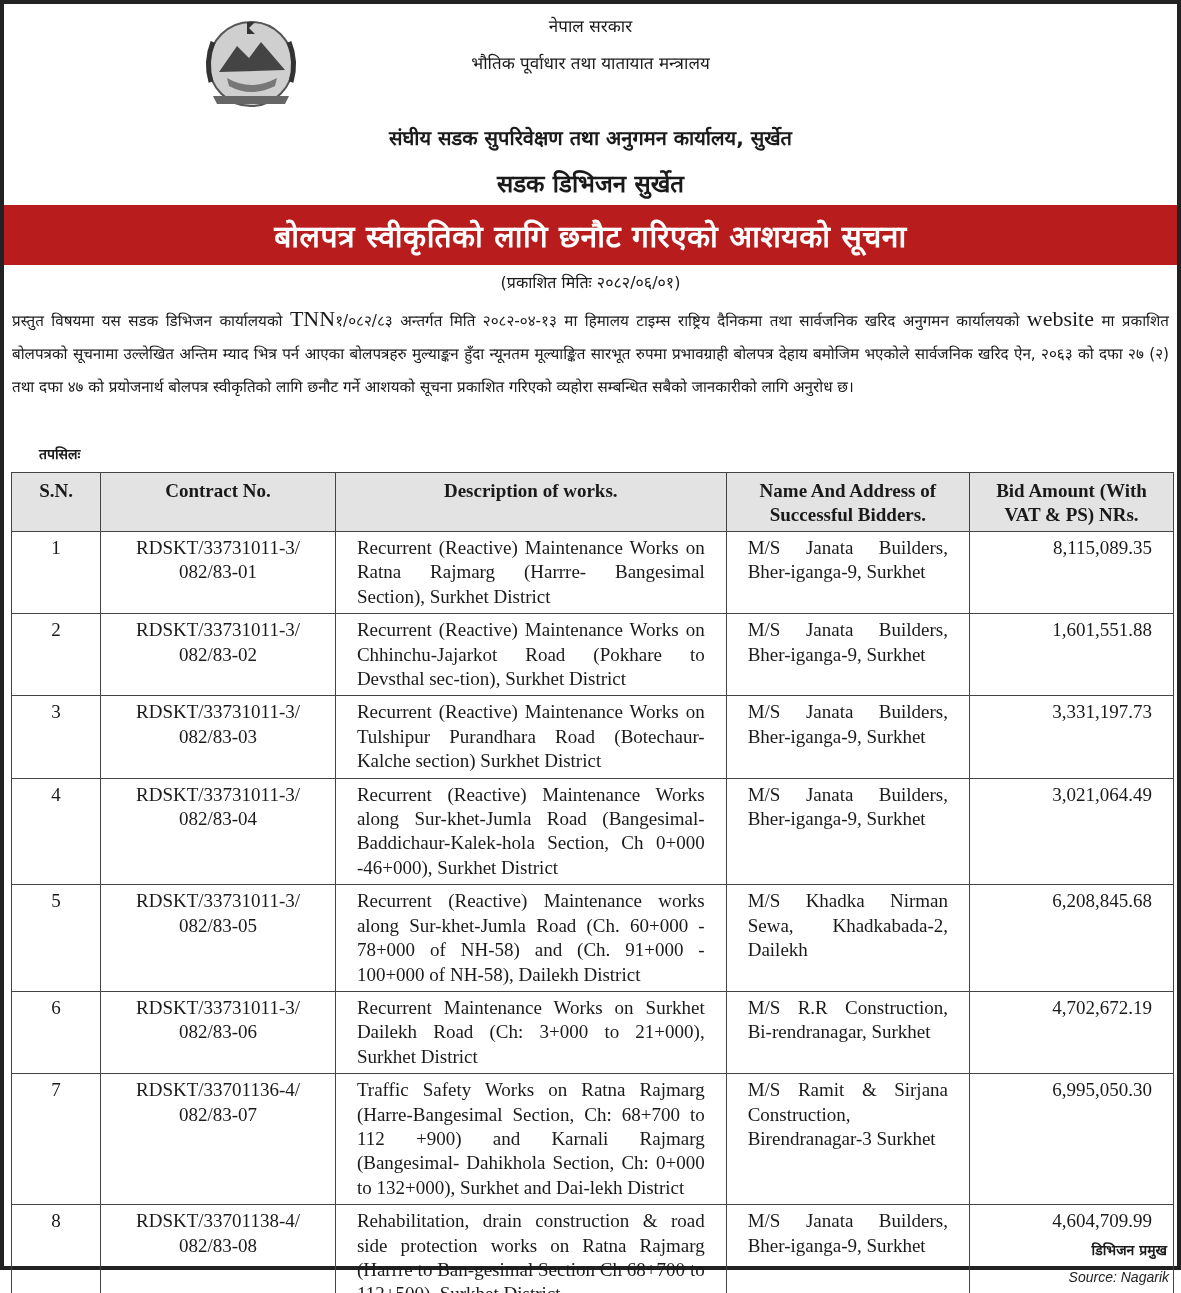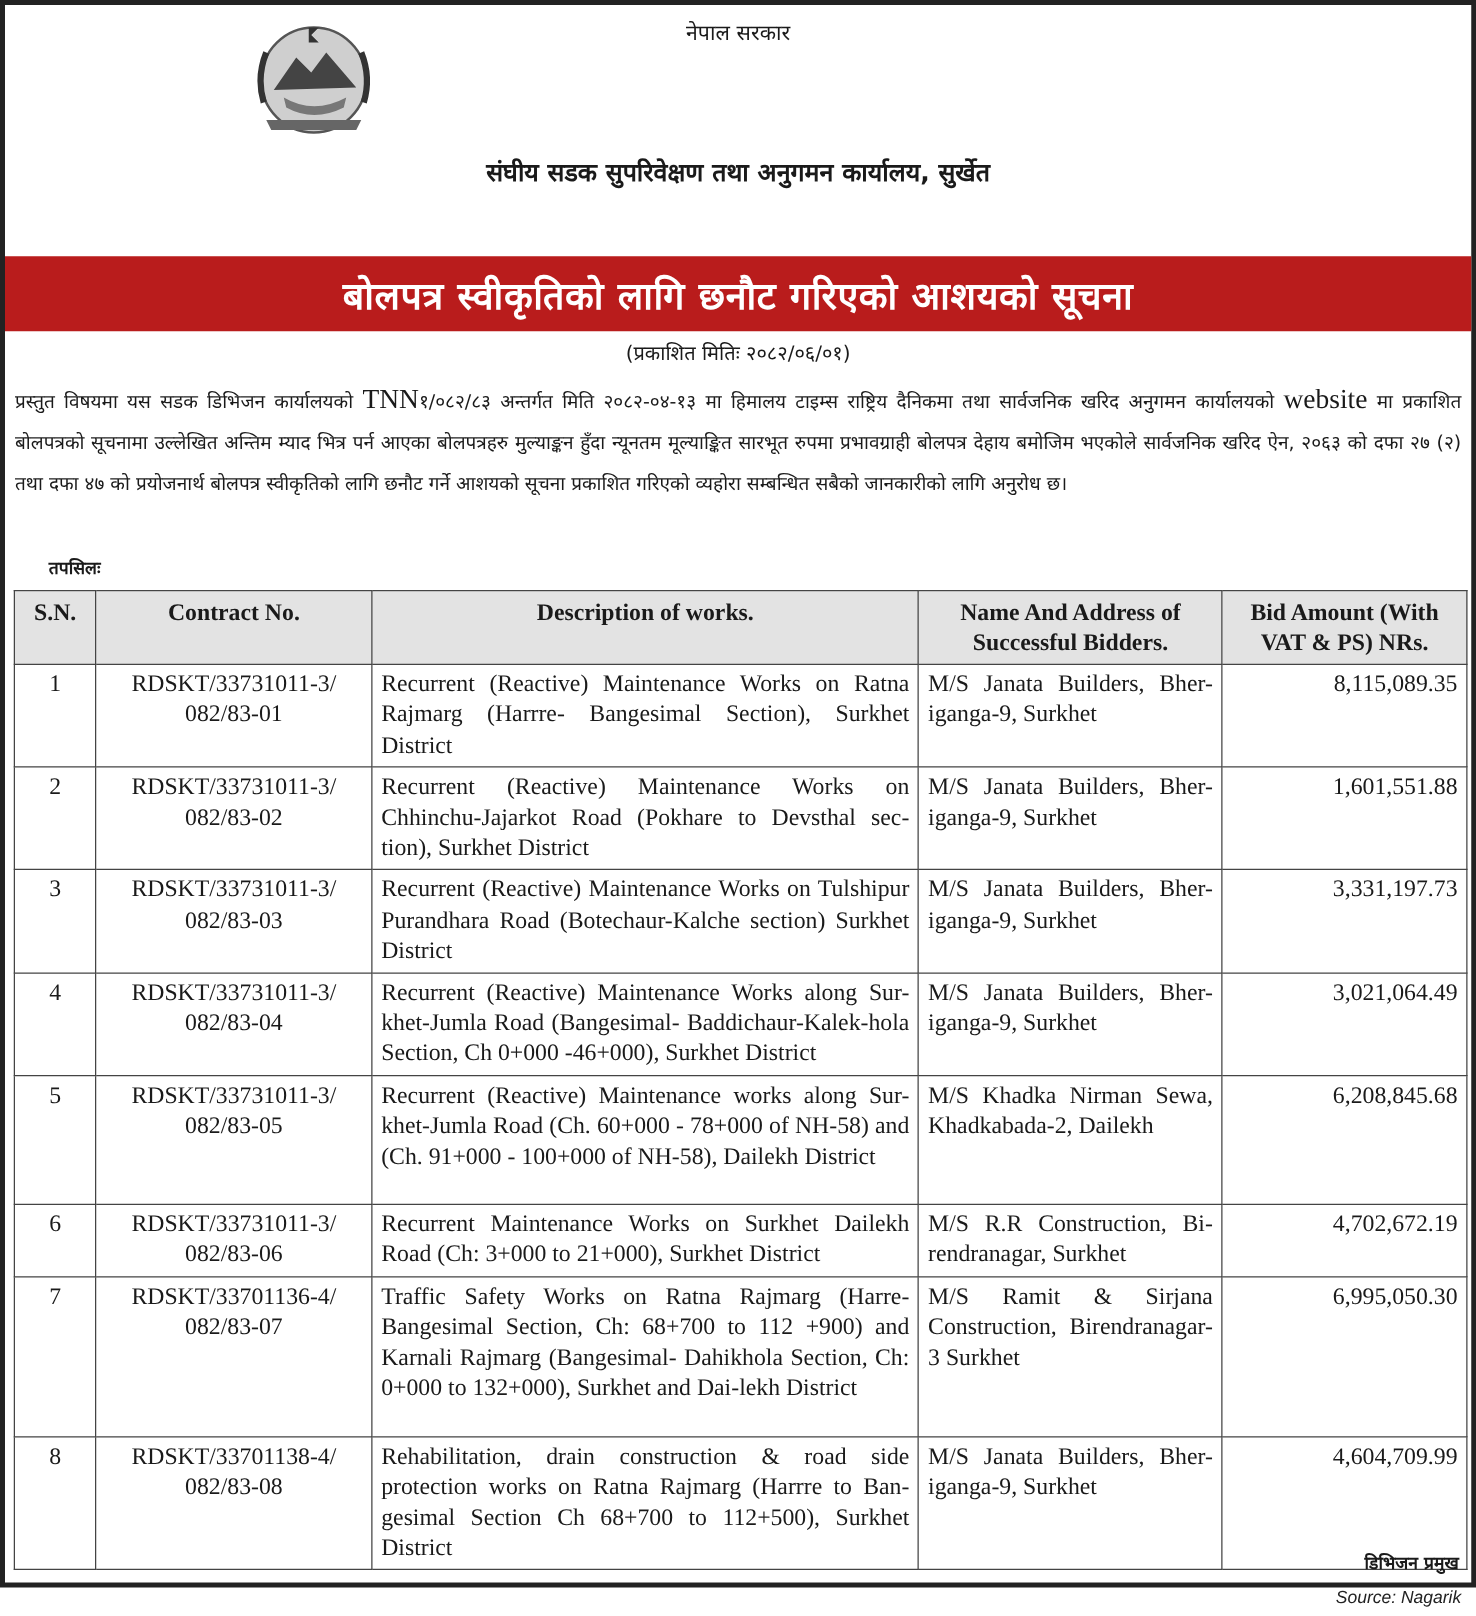--- a/index.html
+++ b/index.html
@@ -12,21 +12,21 @@
   .l2 { top: 47px; font-size: 17px; }
   .l3 { top: 84px; font-size: 17px; }
   .l4 { top: 120px; font-size: 20px; font-weight: bold; }
   .l5 { top: 162px; font-size: 24px; font-weight: bold; }
   .banner { position: absolute; left: 0; right: 0; top: 201px; height: 60px; background: #b91c1c; color: #ffffff; display: flex; align-items: center; justify-content: center; font-family: "DejaVu Sans", sans-serif; font-size: 30px; font-weight: bold; letter-spacing: 0.5px; }
   .published { position: absolute; left: 0; right: 0; top: 267px; text-align: center; font-family: "DejaVu Sans", sans-serif; font-size: 16px; }
   .body-text { position: absolute; left: 8px; right: 8px; top: 298px; font-family: "DejaVu Sans", sans-serif; font-size: 15.2px; line-height: 33px; text-align: justify; }
   .body-text .latin { font-family: "Liberation Serif", serif; font-size: 22px; }
   .tapasil { position: absolute; left: 8px; top: 440px; font-family: "DejaVu Sans", sans-serif; font-size: 14px; font-weight: bold; margin-left: 27px; }
   table.works { position: absolute; left: 7px; top: 468px; width: 1163px; border-collapse: collapse; font-family: "Liberation Serif", serif; font-size: 19px; line-height: 24.4px; }
-  table.works th, table.works td { border: 1.5px solid #444; vertical-align: top; padding: 4px 7px; }
+  table.works th, table.works td { border: 1.5px solid #444; vertical-align: top; padding: 4px 21px; }
   table.works th { background: #e3e3e3; font-weight: bold; text-align: center; font-size: 19px; line-height: 24px; height: 48px; padding-top: 6px; }
   .c-sn { width: 50px; text-align: center; }
   .c-contract { width: 205px; text-align: center; }
   .c-desc { width: 421px; text-align: justify; }
   .c-bidder { width: 227px; text-align: justify; }
   .c-amt { width: 180px; text-align: right; }
   td.c-amt { text-align: right; padding-right: 8px; }
   .signature { position: absolute; right: 10px; top: 1236px; font-family: "DejaVu Sans", sans-serif; font-size: 14px; font-weight: bold; }
   .source { position: absolute; right: 12px; top: 1269px; font-family: "Liberation Sans", sans-serif; font-style: italic; font-size: 14px; color: #222; }
 </style>
@@ -38,21 +38,23 @@
     <svg class="emblem" viewBox="0 0 105 100">
       <circle cx="52" cy="52" r="42" fill="#cfcfcf" stroke="#555" stroke-width="2"></circle>
       <path d="M20 60 L38 34 L50 46 L62 30 L86 58 Z" fill="#444"></path>
       <path d="M28 66 Q52 80 78 66 L76 74 Q52 86 30 74 Z" fill="#777"></path>
       <path d="M48 10 L56 10 L50 16 L56 22 L48 22 Z" fill="#333"></path>
       <path d="M12 70 Q6 50 14 30" stroke="#333" stroke-width="5" fill="none"></path>
       <path d="M92 70 Q98 50 90 30" stroke="#333" stroke-width="5" fill="none"></path>
       <path d="M14 84 L90 84 L86 92 L18 92 Z" fill="#666"></path>
     </svg>
     <div class="hdr-line l1">नेपाल सरकार</div>
+    <div class="hdr-line l2">भौतिक पूर्वाधार तथा यातायात मन्त्रालय</div>
     <div class="hdr-line l4">संघीय सडक सुपरिवेक्षण तथा अनुगमन कार्यालय, सुर्खेत</div>
+    <div class="hdr-line l5">सडक डिभिजन सुर्खेत</div>
   </div>
 
   <div class="banner">
     <span>बोलपत्र स्वीकृतिको लागि छनौट गरिएको आशयको सूचना</span>
   </div>
 
   <div class="published">(प्रकाशित मितिः २०८२/०६/०१)</div>
 
   <div class="body-text">
     <span>प्रस्तुत विषयमा यस सडक डिभिजन कार्यालयको </span><span class="latin">TNN</span><span>१/०८२/८३ अन्तर्गत मिति २०८२-०४-१३ मा हिमालय टाइम्स राष्ट्रिय दैनिकमा तथा सार्वजनिक खरिद अनुगमन कार्यालयको </span><span class="latin">website</span><span> मा प्रकाशित बोलपत्रको सूचनामा उल्लेखित अन्तिम म्याद भित्र पर्न आएका बोलपत्रहरु मुल्याङ्कन हुँदा न्यूनतम मूल्याङ्कित सारभूत रुपमा प्रभावग्राही बोलपत्र देहाय बमोजिम भएकोले सार्वजनिक खरिद ऐन, २०६३ को दफा २७ (२) तथा दफा ४७  को प्रयोजनार्थ बोलपत्र स्वीकृतिको लागि छनौट गर्ने आशयको सूचना प्रकाशित गरिएको व्यहोरा सम्बन्धित सबैको जानकारीको लागि अनुरोध छ।</span>

